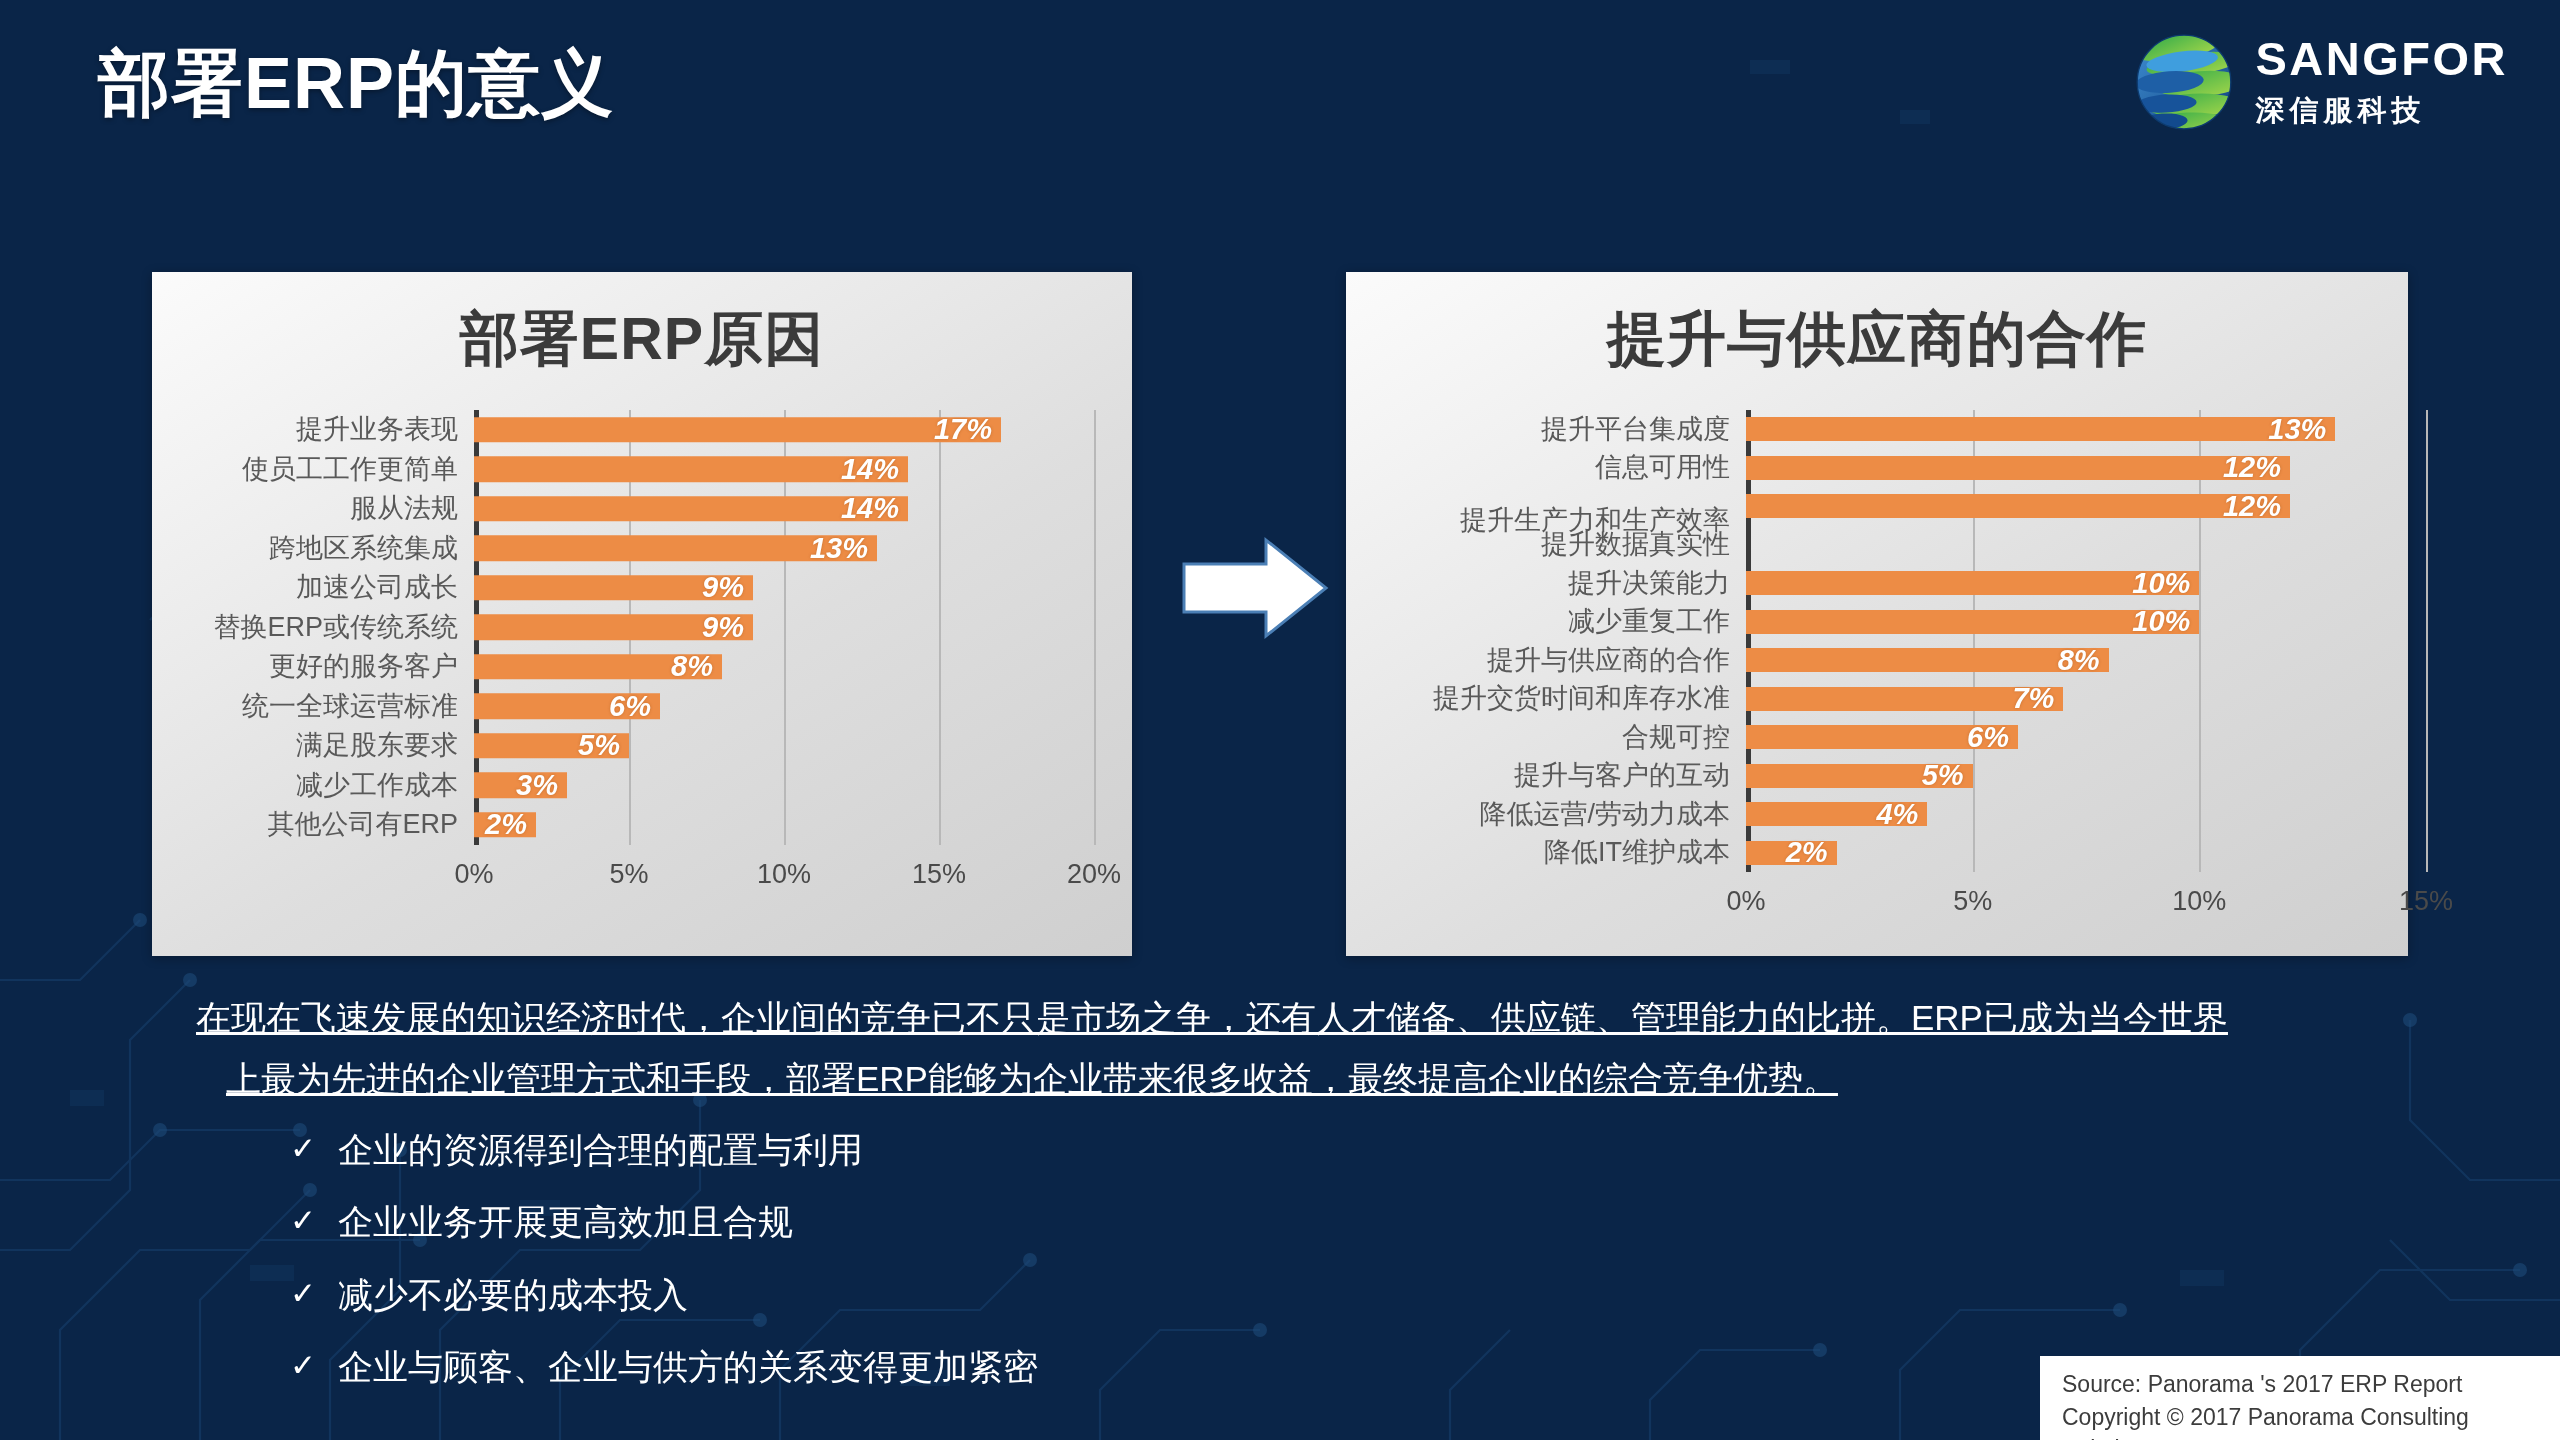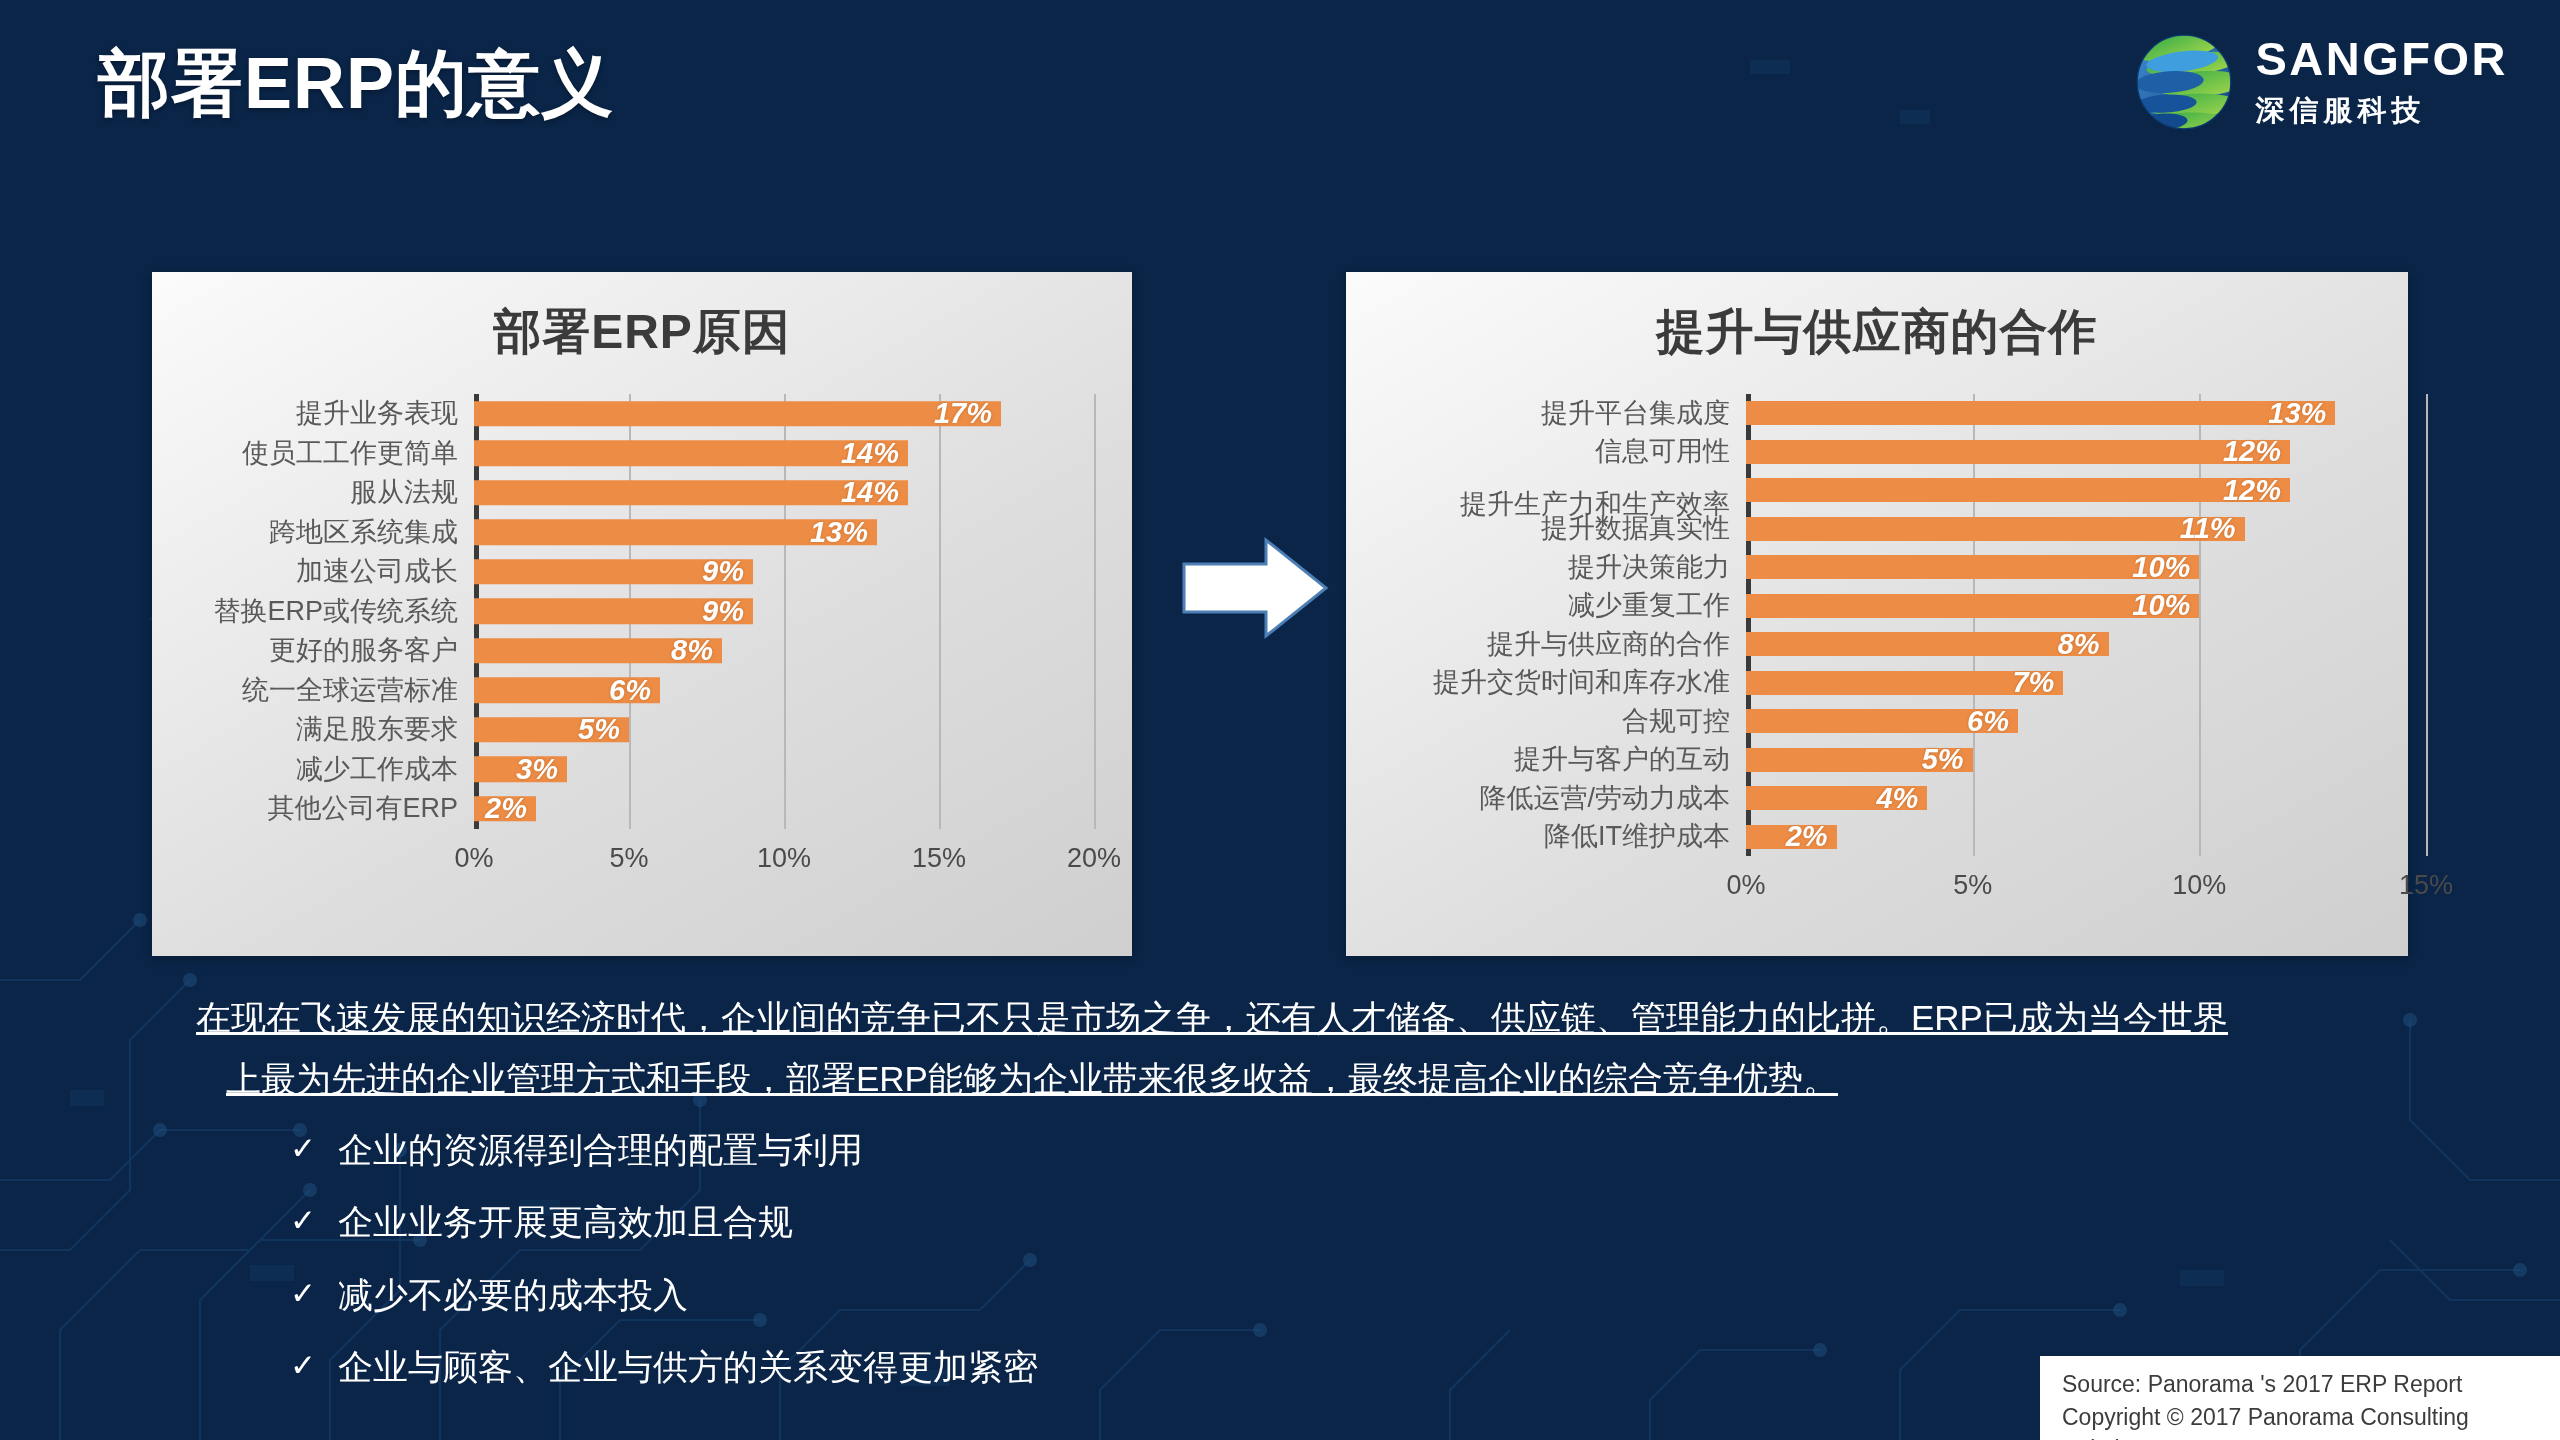--- a/index.html
+++ b/index.html
@@ -44,21 +44,21 @@
   
   .chart-panel {
     position:absolute; top:272px; height:684px;
     background:linear-gradient(150deg,#fbfbfb 0%,#f0f0f0 22%,#dedede 58%,#cfcfcf 100%);
     box-shadow:0 2px 10px rgba(0,0,0,.30);
   }
   #chart-left  { left:152px;  width:980px; }
   #chart-right { left:1346px; width:1062px; }
 
   .chart-title {
-    text-align:center; color:#3b3b3b; font-size:48px; font-weight:bold;
+    text-align:center; color:#3b3b3b; font-size:59px; font-weight:bold;
     padding-top:28px; letter-spacing:1px;
   }
 
   .plot { position:relative; margin-top:30px; }
   .rows { position:relative; }
   .row { display:flex; align-items:center; position:relative; }
 
   .cat-label {
     text-align:right; color:#595959; white-space:nowrap;
     padding-right:16px; flex:0 0 auto; font-size:27px; line-height:1;
@@ -335,25 +335,20 @@
           <div class="row" style="height: 38.5px; position: relative; z-index: 2;">
             <div class="cat-label" style="width: 378px; margin-top: 28px;">提升生产力和生产效率</div>
             <div class="bar-area" style="width: 680px; flex: 0 0 680px; height: 24px;">
               <div class="bar" style="width: 544px;">
                 <span class="bar-val">12%</span>
               </div>
             </div>
           </div>
           <div class="row" style="height: 38.5px; position: relative; z-index: 2;">
             <div class="cat-label" style="width: 378px;">提升数据真实性</div>
-            <div class="bar-area" style="width: 680px; flex: 0 0 680px; height: 24px;">
-              <div class="bar" style="width: 498.667px;">
-                <span class="bar-val">11%</span>
-              </div>
-            </div>
           </div>
           <div class="row" style="height: 38.5px; position: relative; z-index: 2;">
             <div class="cat-label" style="width: 378px;">提升决策能力</div>
             <div class="bar-area" style="width: 680px; flex: 0 0 680px; height: 24px;">
               <div class="bar" style="width: 453.333px;">
                 <span class="bar-val">10%</span>
               </div>
             </div>
           </div>
           <div class="row" style="height: 38.5px; position: relative; z-index: 2;">

